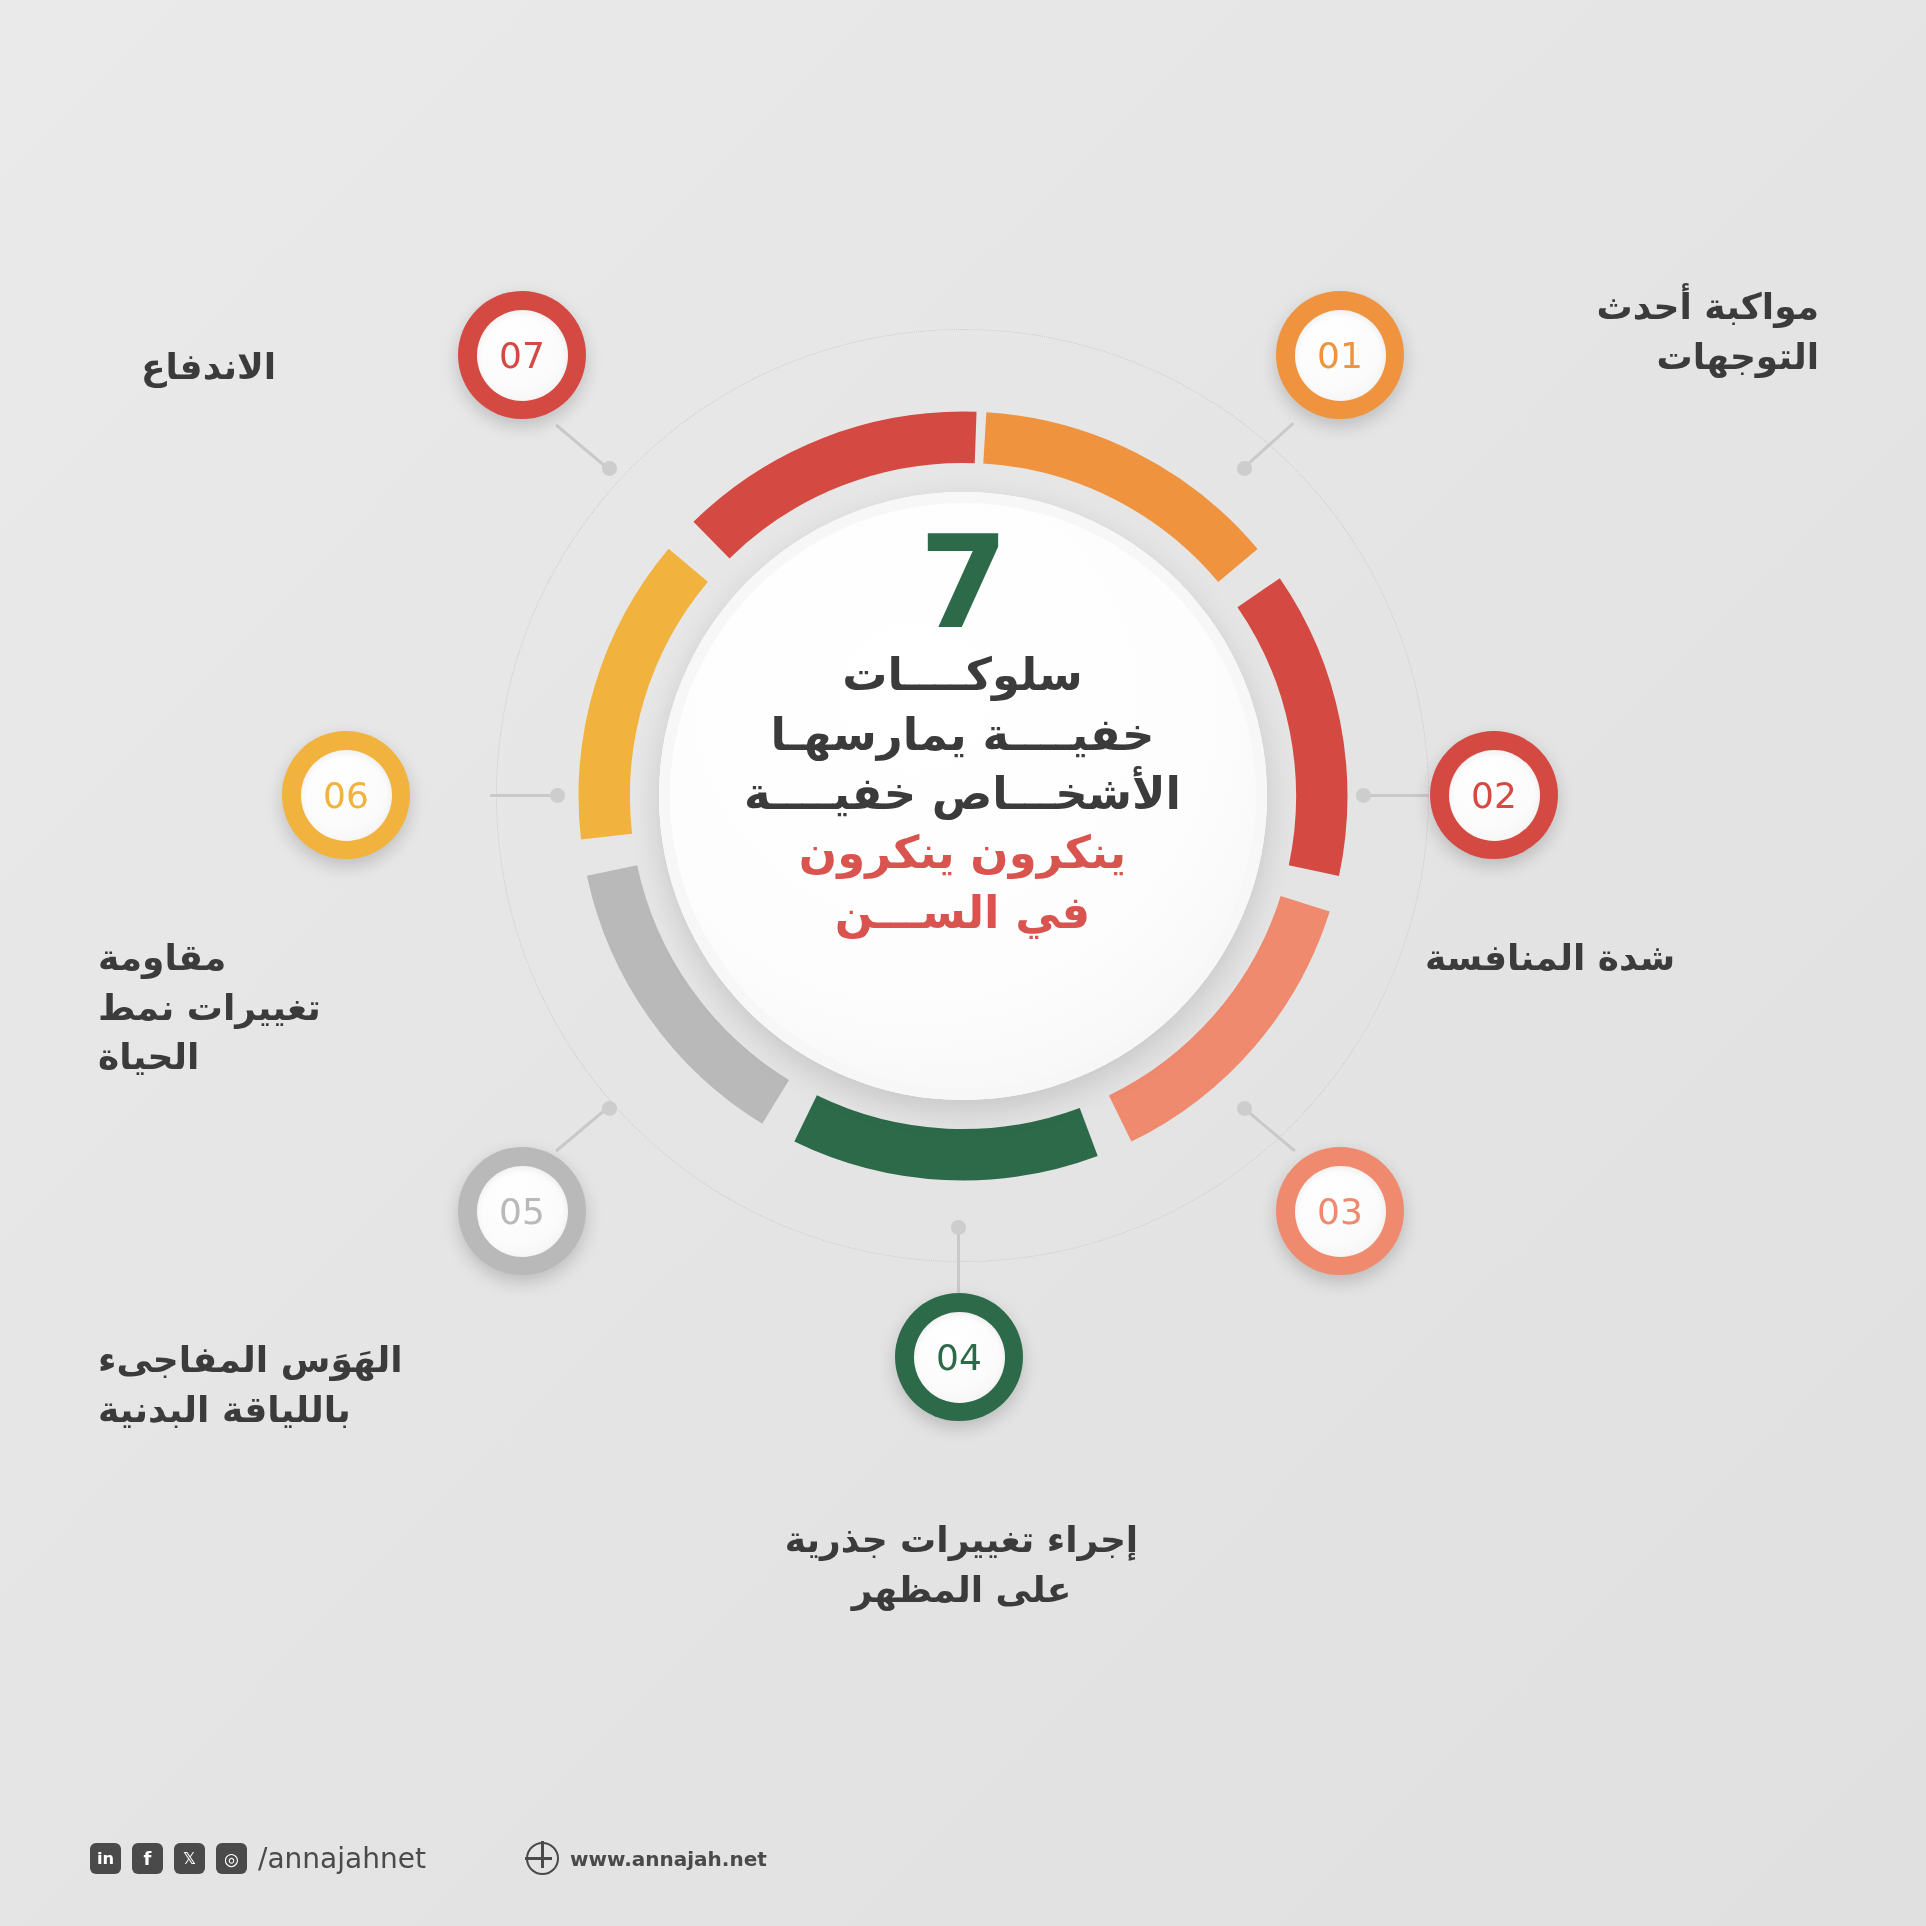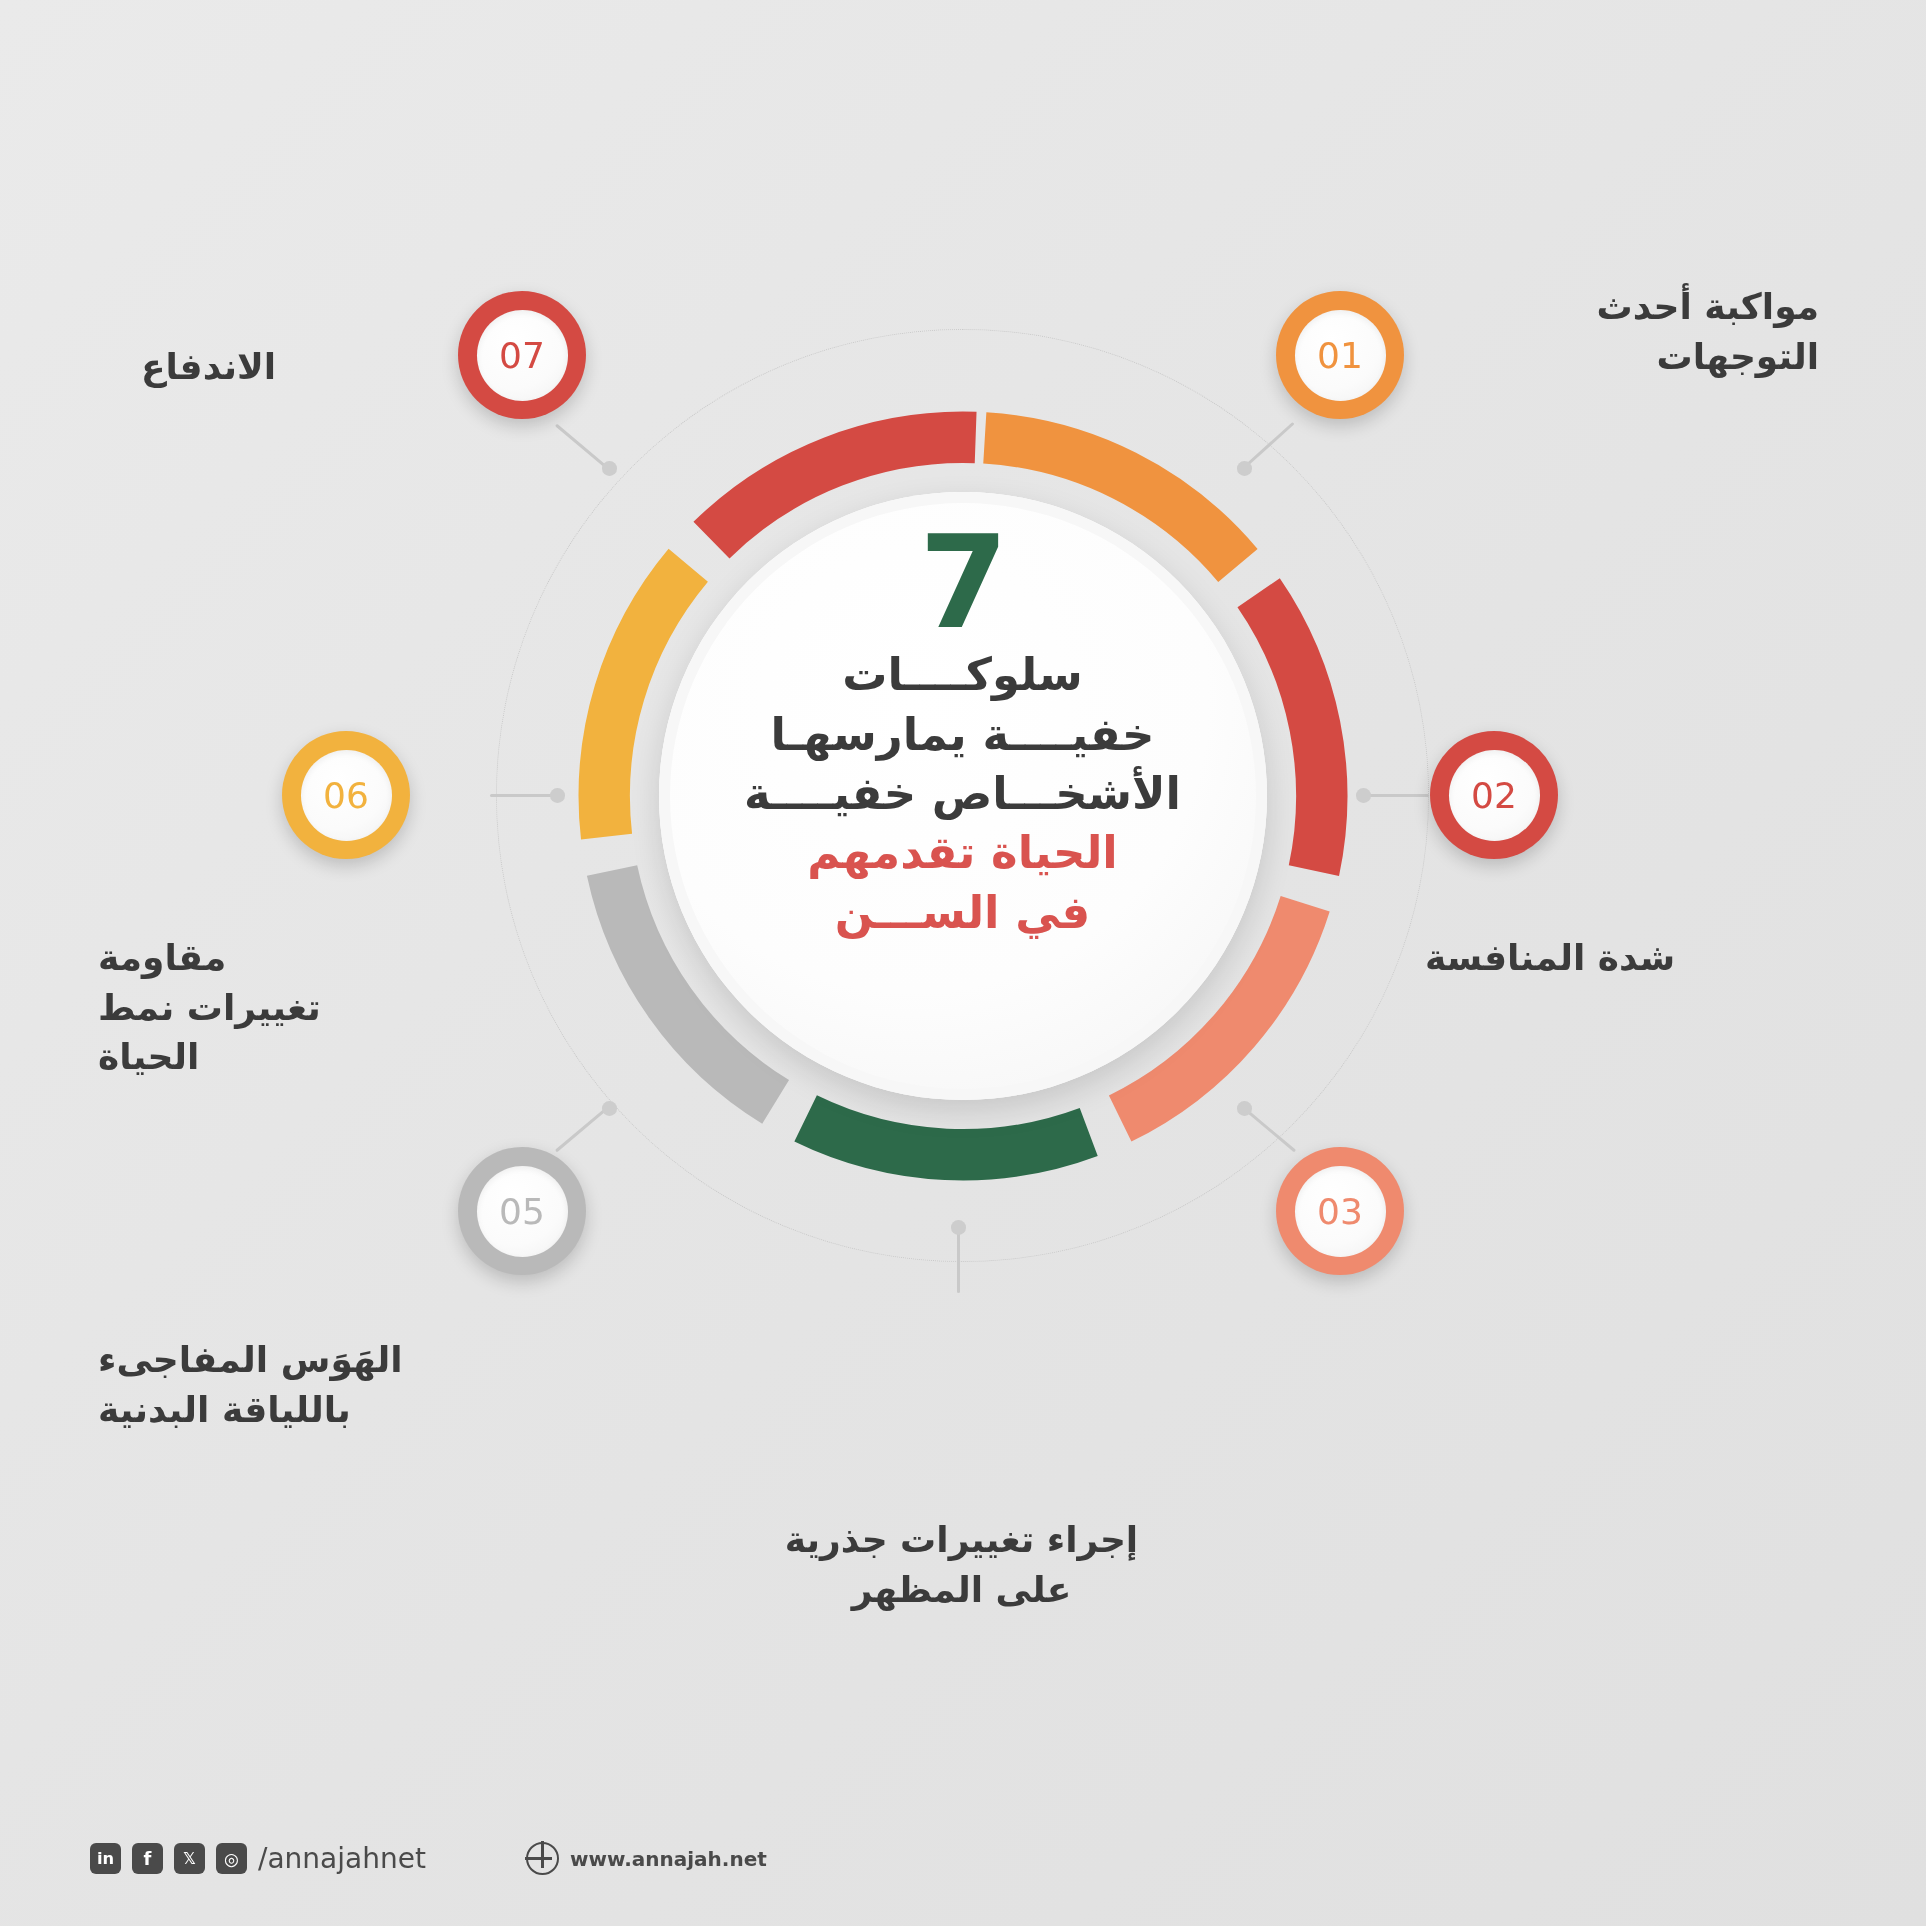--- a/index.html
+++ b/index.html
@@ -269,21 +269,21 @@
       </g>
     </svg>
 
     <div class="inner-disc"></div>
 
     <div class="center-text">
       <div class="big-seven">7</div>
       <div class="center-line">سلوكــــات</div>
       <div class="center-line">خفيــــة يمارسهـا</div>
       <div class="center-line">الأشخـــاص خفيــــة</div>
-      <div class="center-line accent">الحياة تقدمهم</div>
+      <div class="center-line accent">ينكرون ينكرون</div>
       <div class="center-line accent">في الســـن</div>
     </div>
   </div>
 
   <div class="connector" style="left:1243px; top:467px; width:68px; height:3px; transform:rotate(-42deg); transform-origin:left center;"></div>
   <div class="connector-dot" style="left:1237px; top:461px;"></div>
 
   <div class="connector" style="left:1361px; top:794px; width:68px; height:3px;"></div>
   <div class="connector-dot" style="left:1356px; top:788px;"></div>
 
@@ -310,20 +310,23 @@
 
   <div class="node" style="left:1430px; top:731px; background:#d44a43;">
     <div class="node-inner" style="color:#d44a43;">02</div>
   </div>
   <div class="label" style="left:1425px; top:933px; width:385px; text-align:left; white-space:pre-line;">شدة المنافسة</div>
 
   <div class="node" style="left:1276px; top:1147px; background:#ef8a6e;">
     <div class="node-inner" style="color:#ef8a6e;">03</div>
   </div>
 
+  <div class="node" style="left:895px; top:1293px; background:#2d6a4a;">
+    <div class="node-inner" style="color:#2d6a4a;">04</div>
+  </div>
   <div class="label" style="left:651px; top:1515px; width:621px; text-align:center; white-space:pre-line;">إجراء تغييرات جذرية
 على المظهر</div>
 
   <div class="node" style="left:458px; top:1147px; background:#b9b9b9;">
     <div class="node-inner" style="color:#b9b9b9;">05</div>
   </div>
   <div class="label" style="left:98px; top:1335px; width:552px; text-align:left; white-space:pre-line;">الهَوَس المفاجىء
 باللياقة البدنية</div>
 
   <div class="node" style="left:282px; top:731px; background:#f2b23e;">

